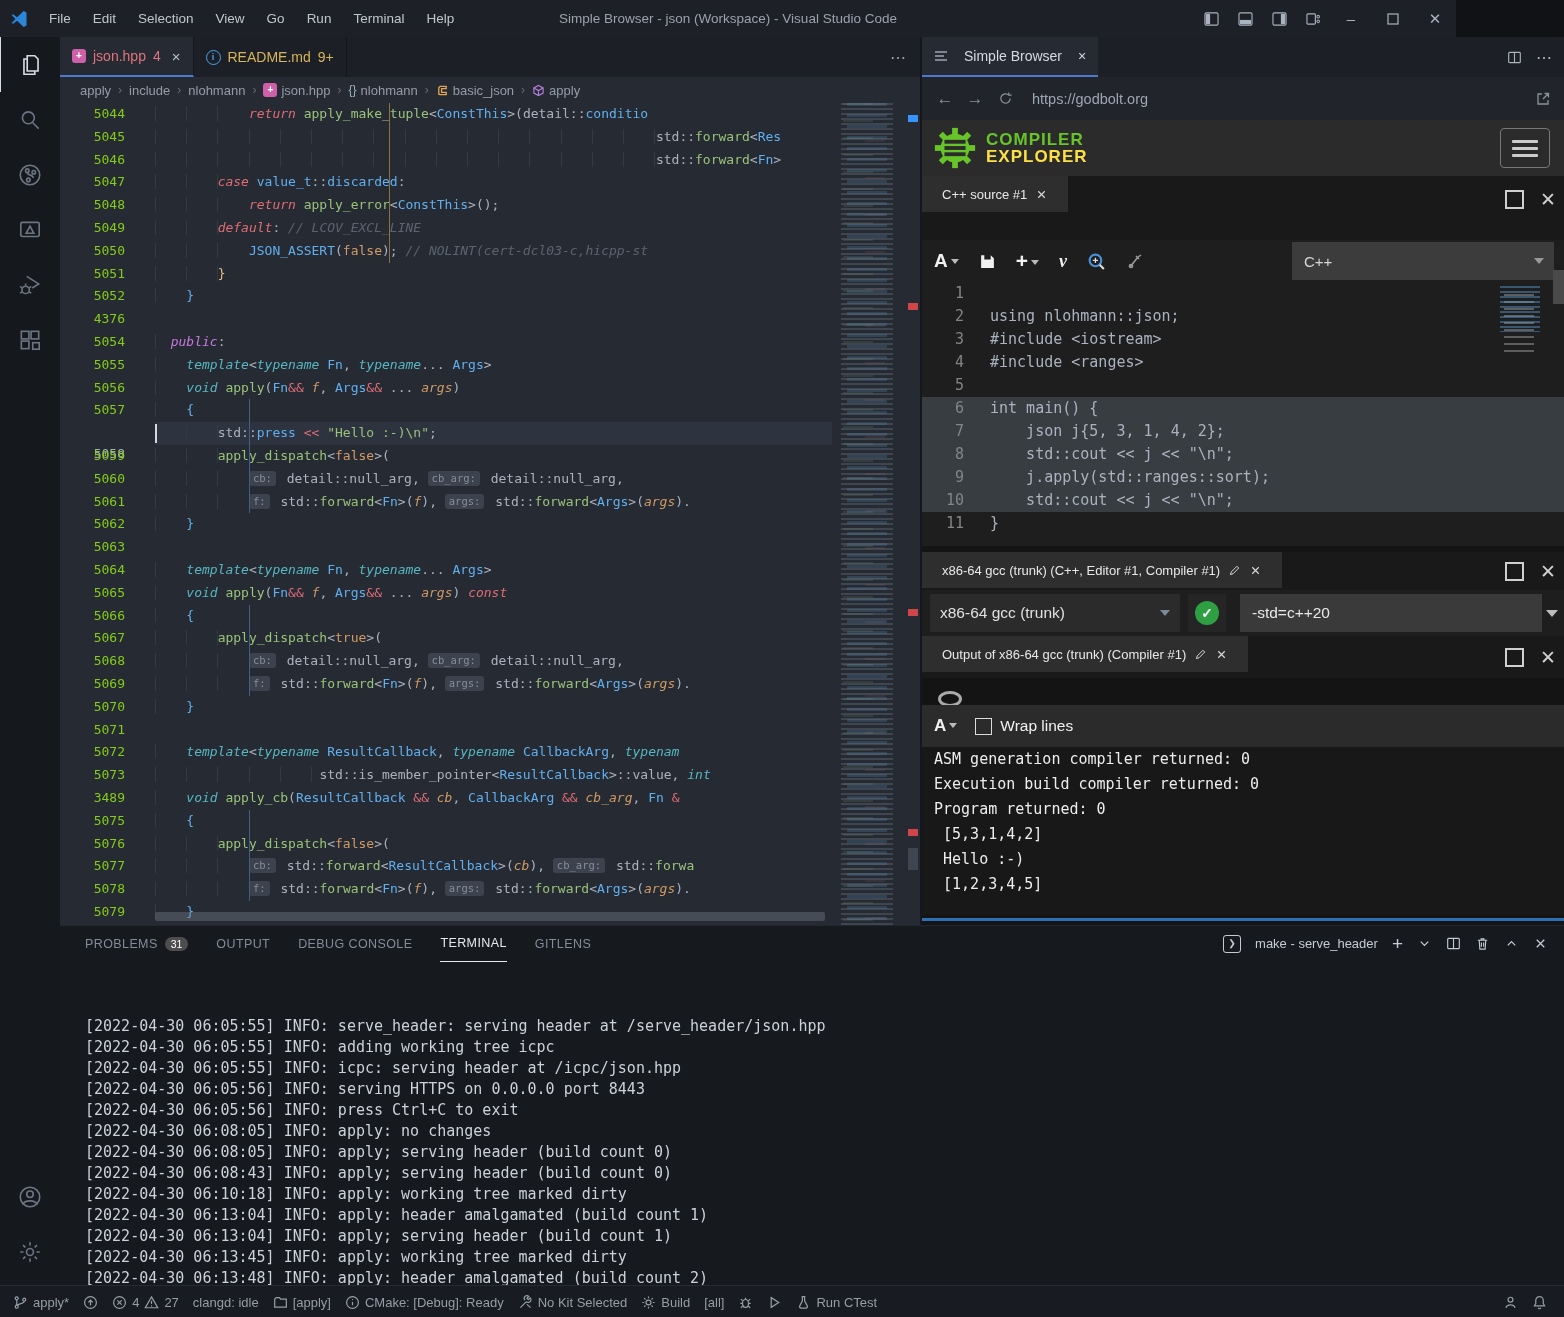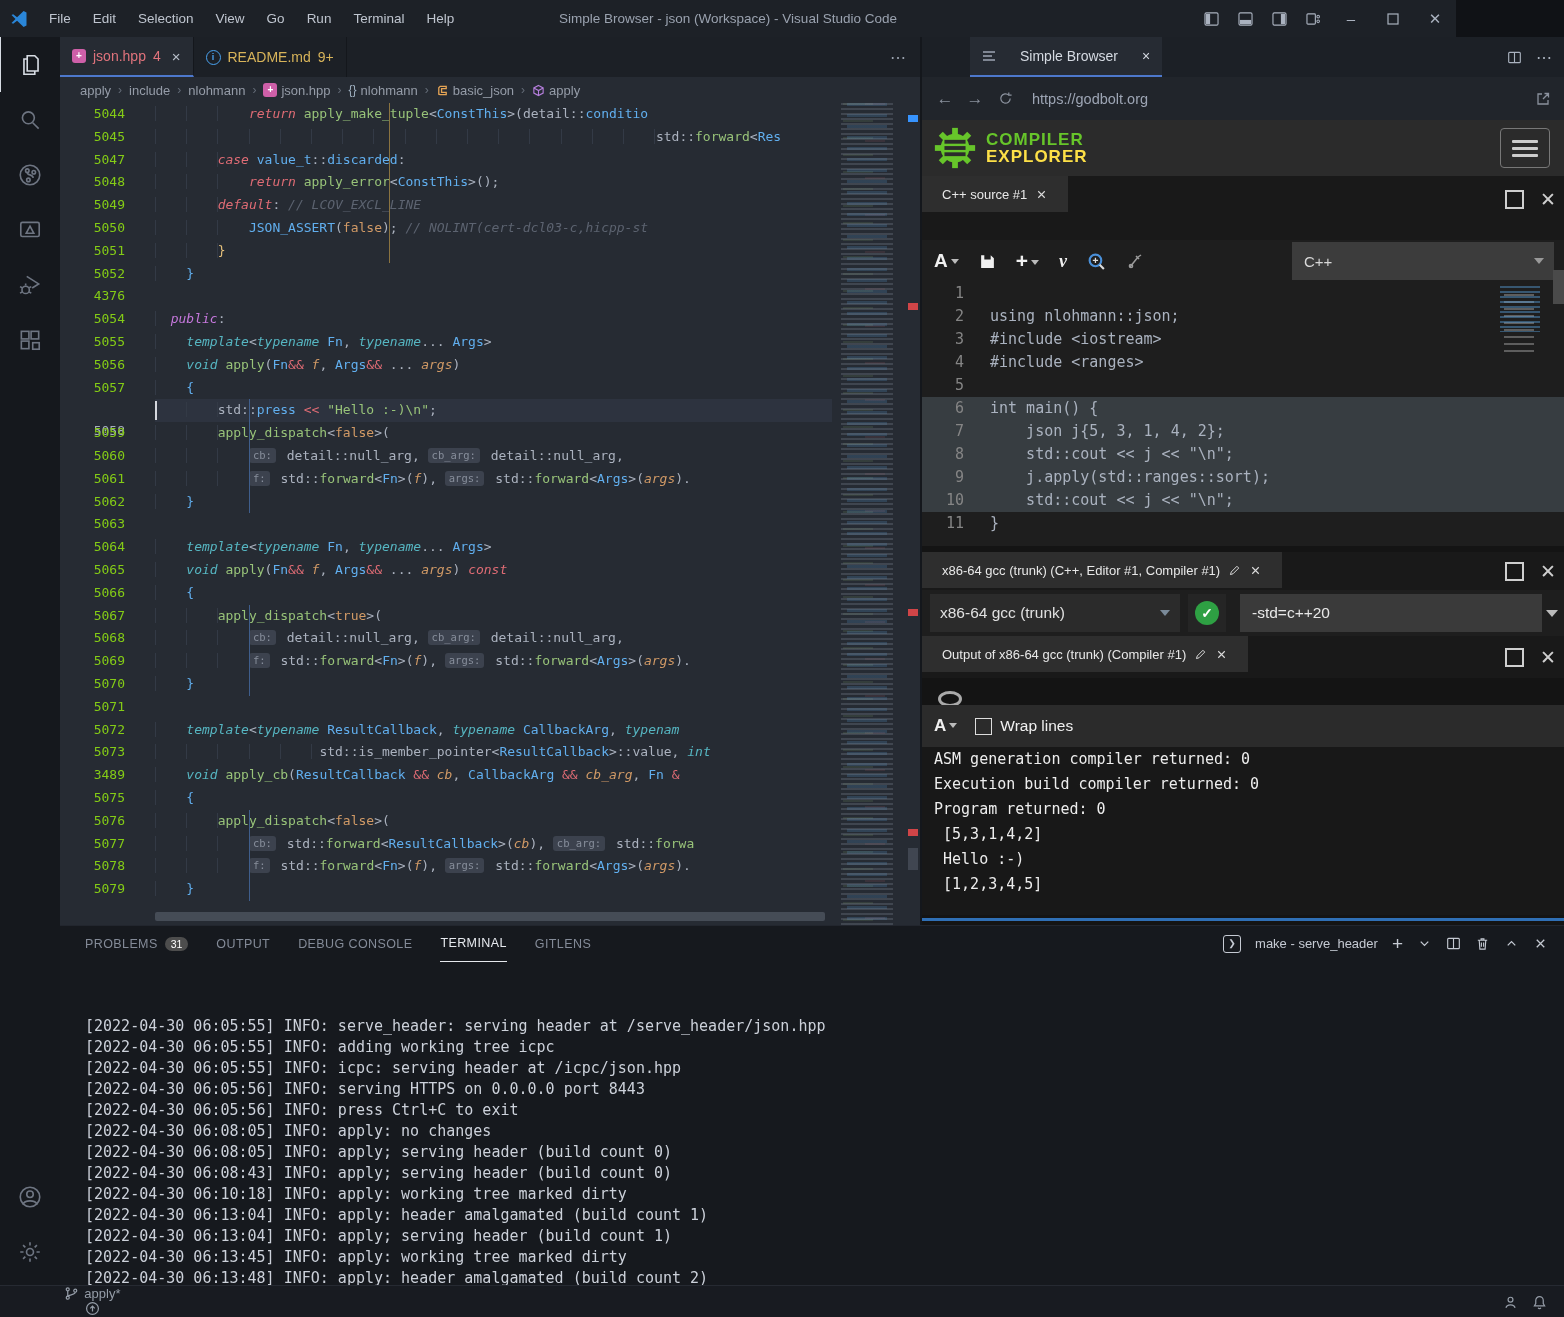--- a/index.html
+++ b/index.html
@@ -55,21 +55,21 @@
     repeating-linear-gradient(180deg,rgba(152,195,121,.12) 0 2px,transparent 2px 17px),
     repeating-linear-gradient(180deg,rgba(224,108,117,.10) 0 2px,transparent 2px 37px);
     background-size:52px 100%,40px 100%,30px 100%,20px 100%;
     background-position:6px 0,12px 0,8px 0,30px 0;background-repeat:no-repeat;}
   #ovruler{position:absolute;right:0;top:0;width:15px;height:100%;}
   .ovmark{position:absolute;right:2px;width:10px;height:7px;}
   #hscroll{position:absolute;left:95px;right:95px;bottom:4px;height:9px;background:rgba(130,138,152,.35);border-radius:2px;}
   
   #browser{position:absolute;left:920px;top:37px;width:644px;height:888px;background:#1e1e1e;display:flex;flex-direction:column;border-left:2px solid #14171c;}
   #btabs{height:40px;background:#1c2026;display:flex;align-items:stretch;}
-  #btab{display:flex;align-items:center;gap:24px;padding:0 12px;font-size:14px;color:#d5dae2;background:#262b33;border-bottom:2px solid #4d78cc;margin-left:48px;}
+  #btab{display:flex;align-items:center;gap:16px;padding:0 12px;font-size:14px;color:#d5dae2;background:#262b33;border-bottom:2px solid #4d78cc;}
   #btab-actions{margin-left:auto;display:flex;align-items:center;gap:14px;padding-right:14px;color:#aab2bf;}
   #urlrow{height:43px;background:#21252b;display:flex;align-items:center;gap:4px;padding:0 10px;}
   .nav-ic{width:26px;height:26px;display:flex;align-items:center;justify-content:center;color:#8a919d;font-size:17px;}
   #urlbox{flex:1;height:28px;display:flex;align-items:center;padding-left:10px;font-size:14.5px;color:#9da5b4;}
   
   #webview{position:relative;flex:1;background:#141414;overflow:hidden;}
   #ce-header{position:absolute;left:0;top:0;right:0;height:56px;background:#2b2b2b;display:flex;align-items:center;}
   #ce-logo-txt{margin-left:8px;font-weight:800;font-size:17px;line-height:17px;letter-spacing:1px;}
   #ce-logo-txt .l1{color:#67c52a;} #ce-logo-txt .l2{color:#fde047;}
   #hamburger{margin-left:auto;margin-right:16px;width:48px;height:38px;border:1px solid #777;border-radius:4px;display:flex;flex-direction:column;justify-content:center;gap:4px;align-items:center;}
@@ -410,20 +410,24 @@
     <div id="codelines">
         <div class="crow">
           <span class="ln">5044</span>
           <span class="ltxt"><span class="ind">            </span><span class="sg-r">return</span><span class="sg-p"> </span><span class="sg-g">apply_make_tuple</span><span class="sg-p">&lt;</span><span class="sg-b">ConstThis</span><span class="sg-p">&gt;(</span><span class="sg-p">detail::</span><span class="sg-b">conditio</span></span>
         </div>
         <div class="crow">
           <span class="ln">5045</span>
           <span class="ltxt"><span class="ind">                                                                </span><span class="sg-p">std::</span><span class="sg-g">forward</span><span class="sg-p">&lt;</span><span class="sg-b">Res</span></span>
         </div>
         <div class="crow">
+          <span class="ln">5046</span>
+          <span class="ltxt"><span class="ind">                                                                </span><span class="sg-p">std::</span><span class="sg-g">forward</span><span class="sg-p">&lt;</span><span class="sg-b">Fn</span><span class="sg-p">&gt;</span></span>
+        </div>
+        <div class="crow">
           <span class="ln">5047</span>
           <span class="ltxt"><span class="ind">        </span><span class="sg-r">case</span><span class="sg-p"> </span><span class="sg-b">value_t</span><span class="sg-p">::</span><span class="sg-b">discarded</span><span class="sg-p">:</span></span>
         </div>
         <div class="crow">
           <span class="ln">5048</span>
           <span class="ltxt"><span class="ind">            </span><span class="sg-r">return</span><span class="sg-p"> </span><span class="sg-g">apply_error</span><span class="sg-p">&lt;</span><span class="sg-b">ConstThis</span><span class="sg-p">&gt;();</span></span>
         </div>
         <div class="crow">
           <span class="ln">5049</span>
           <span class="ltxt"><span class="ind">        </span><span class="sg-r">default</span><span class="sg-p">: </span><span class="sg-cm">// LCOV_EXCL_LINE</span></span>
@@ -814,21 +818,21 @@
         </svg>
     </div>
   </div>
   <div id="term-body">
     <div id="termlines"><div>[2022-04-30 06:05:55] INFO: serve_header: serving header at /serve_header/json.hpp</div><div>[2022-04-30 06:05:55] INFO: adding working tree icpc</div><div>[2022-04-30 06:05:55] INFO: icpc: serving header at /icpc/json.hpp</div><div>[2022-04-30 06:05:56] INFO: serving HTTPS on 0.0.0.0 port 8443</div><div>[2022-04-30 06:05:56] INFO: press Ctrl+C to exit</div><div>[2022-04-30 06:08:05] INFO: apply: no changes</div><div>[2022-04-30 06:08:05] INFO: apply; serving header (build count 0)</div><div>[2022-04-30 06:08:43] INFO: apply; serving header (build count 0)</div><div>[2022-04-30 06:10:18] INFO: apply: working tree marked dirty</div><div>[2022-04-30 06:13:04] INFO: apply: header amalgamated (build count 1)</div><div>[2022-04-30 06:13:04] INFO: apply; serving header (build count 1)</div><div>[2022-04-30 06:13:45] INFO: apply: working tree marked dirty</div><div>[2022-04-30 06:13:48] INFO: apply: header amalgamated (build count 2)</div><div>[2022-04-30 06:13:48] INFO: apply; serving header (build count 2)</div></div>
     
   </div>
 </div>
 
 <div id="statusbar">
-  <div id="sb-left" style="display:flex;align-items:center;height:100%;padding-left:6px;flex-direction:column;">
+  <div id="sb-left" style="display:flex;align-items:center;height:100%;padding-left:6px;">
       <span class="sitem">
         <svg class="sicon">
           <use href="#i-branch"></use>
         </svg>
         <span>apply*</span>
       </span>
       <span class="sitem">
         <svg class="sicon">
           <use href="#i-publish"></use>
         </svg>

